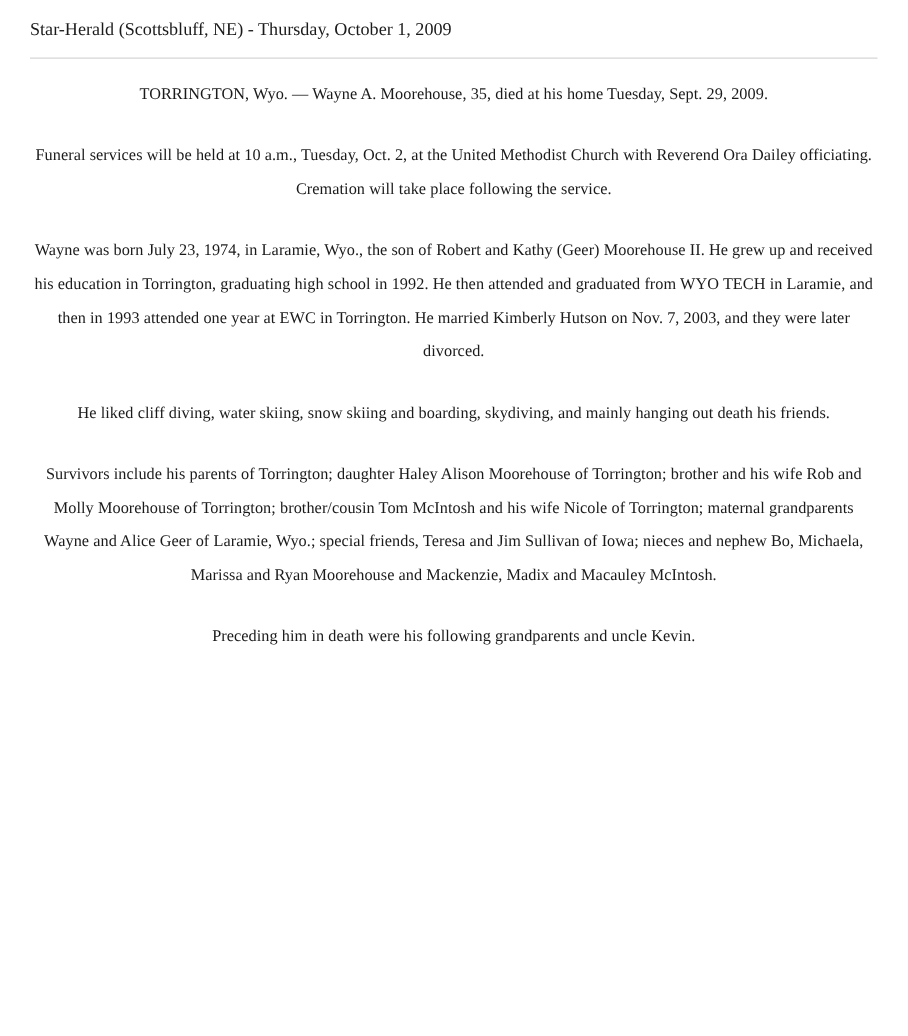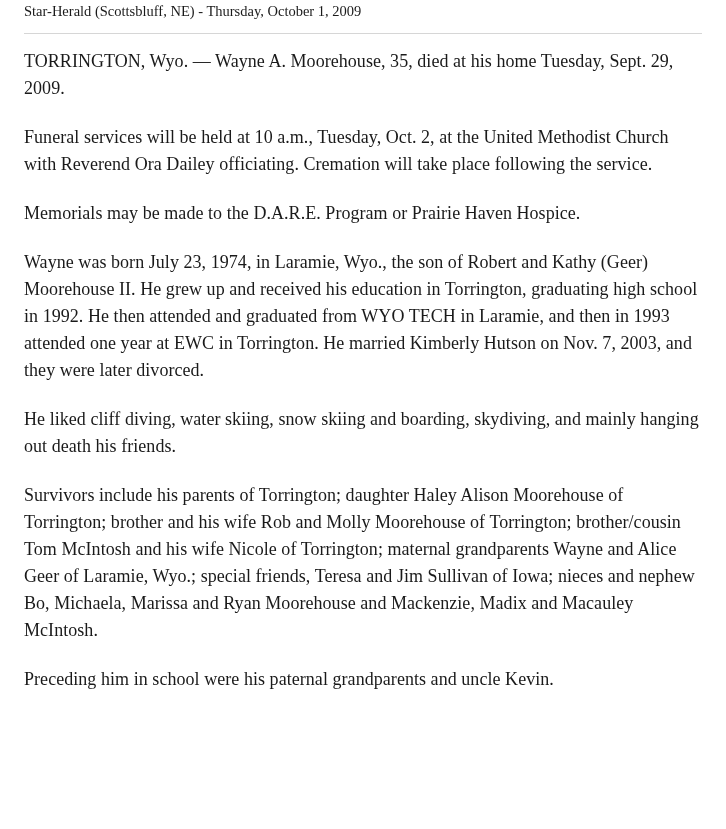--- a/index.html
+++ b/index.html
@@ -11,59 +11,58 @@
     width: 726px;
     height: 829px;
     font-family: "Liberation Serif", serif;
     color: #1a1a1a;
     overflow: hidden;
   }
   .page {
     box-sizing: border-box;
     width: 726px;
     height: 829px;
-    padding: 1px 24px 0 24px;
+    padding: 14px 24px 0 24px;
     background: #ffffff;
   }
   .source-line {
     font-size: 14.5px;
     line-height: 20px;
     color: #1a1a1a;
     padding-bottom: 12px;
   }
   .divider {
     border: 0;
     border-top: 1px solid #d6d6d6;
     margin: 0 0 14px 0;
     height: 0;
   }
   .body-text p {
-    font-size: 18px;
+    font-size: 13px;
     line-height: 27px;
     margin: 0 0 22px 0;
     color: #1a1a1a;
-    text-align: left;
+    text-align: center;
     letter-spacing: 0.05px;
   }
   .body-text p:last-child {
     margin-bottom: 0;
   }
 </style>
 </head>
 <body>
 
 <div class="page">
 
   <div class="source-line">Star-Herald (Scottsbluff, NE) - Thursday, October 1, 2009</div>
 
   <hr class="divider">
 
   <div class="body-text">
     <p>TORRINGTON, Wyo. — Wayne A. Moorehouse, 35, died at his home Tuesday, Sept. 29, 2009.</p>
     <p>Funeral services will be held at 10 a.m., Tuesday, Oct. 2, at the United Methodist Church with Reverend Ora Dailey officiating. Cremation will take place following the service.</p>
-    <p>Memorials may be made to the D.A.R.E. Program or Prairie Haven Hospice.</p>
     <p>Wayne was born July 23, 1974, in Laramie, Wyo., the son of Robert and Kathy (Geer) Moorehouse II. He grew up and received his education in Torrington, graduating high school in 1992. He then attended and graduated from WYO TECH in Laramie, and then in 1993 attended one year at EWC in Torrington. He married Kimberly Hutson on Nov. 7, 2003, and they were later divorced.</p>
     <p>He liked cliff diving, water skiing, snow skiing and boarding, skydiving, and mainly hanging out death his friends.</p>
     <p>Survivors include his parents of Torrington; daughter Haley Alison Moorehouse of Torrington; brother and his wife Rob and Molly Moorehouse of Torrington; brother/cousin Tom McIntosh and his wife Nicole of Torrington; maternal grandparents Wayne and Alice Geer of Laramie, Wyo.; special friends, Teresa and Jim Sullivan of Iowa; nieces and nephew Bo, Michaela, Marissa and Ryan Moorehouse and Mackenzie, Madix and Macauley McIntosh.</p>
-    <p>Preceding him in school were his paternal grandparents and uncle Kevin.</p>
+    <p>Preceding him in death were his following grandparents and uncle Kevin.</p>
   </div>
 
 </div>
 
 </body></html>

